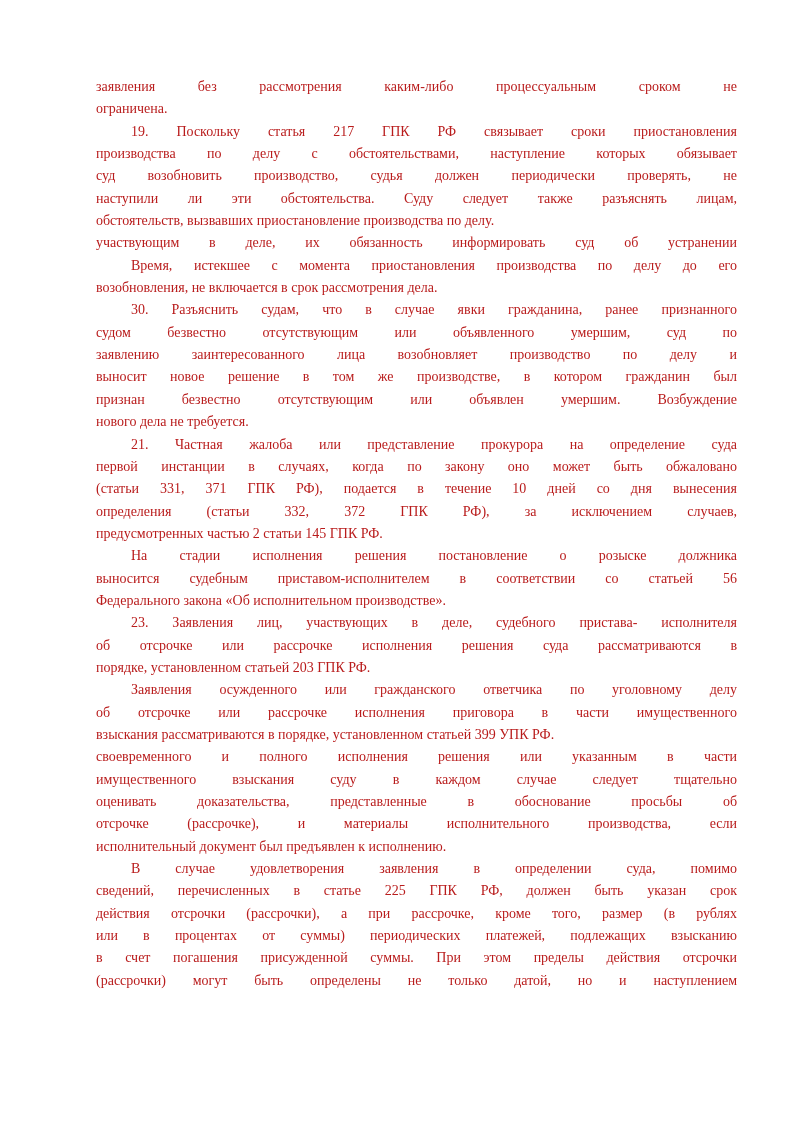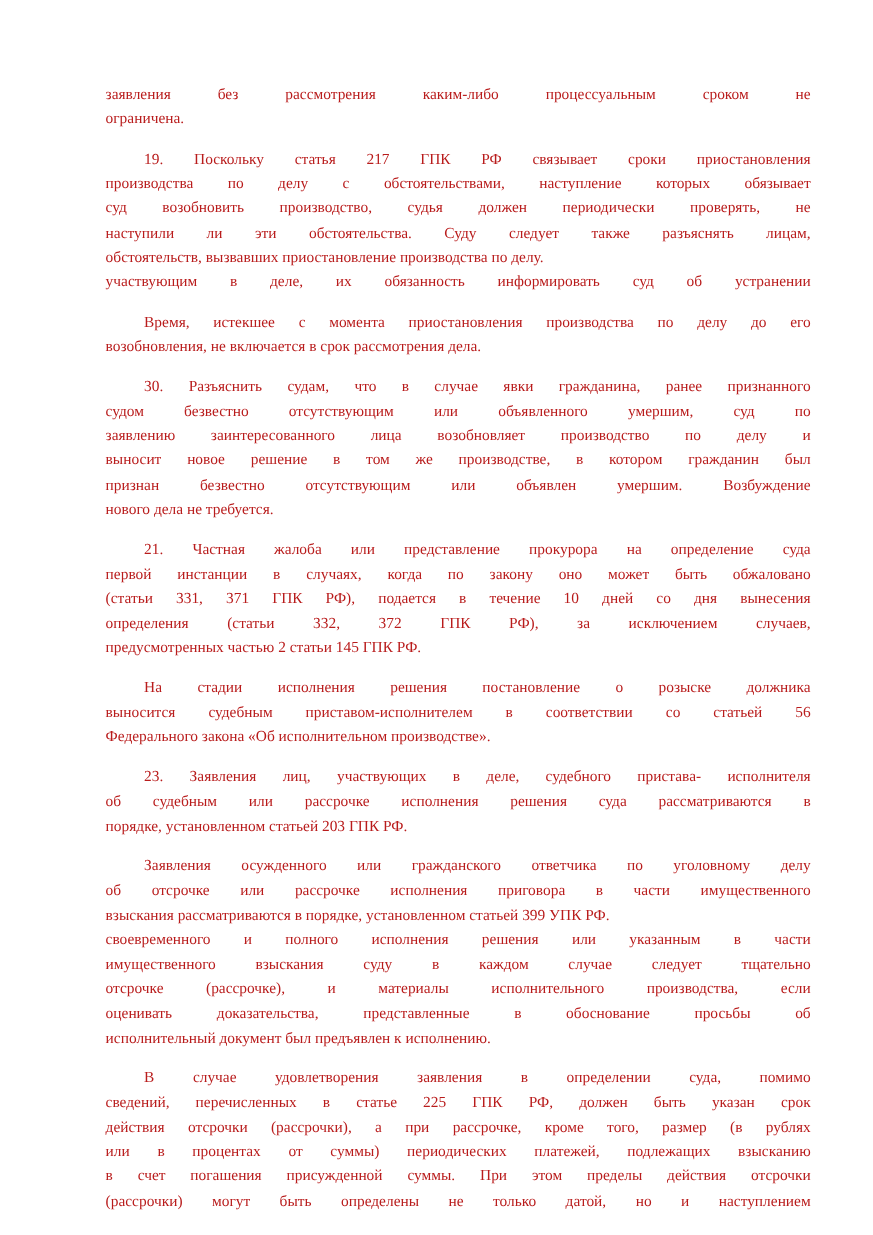--- a/index.html
+++ b/index.html
@@ -34,21 +34,20 @@
       text-align: justify;
       text-align-last: justify;
       white-space: nowrap;
       overflow: visible;
     }
     .line.last {
       text-align-last: left;
     }
     .line.indent {
       padding-left: 35px;
-      margin-top: 14px;
     }
   </style>
 </head>
 <body>
 
 <div class="page">
   <div class="para">
     <span class="line">заявления без рассмотрения каким-либо процессуальным сроком не</span>
     <span class="line last">ограничена.</span>
   </div>
@@ -86,35 +85,35 @@
 
 
   <div class="para">
     <span class="line indent">На стадии исполнения решения постановление о розыске должника</span>
     <span class="line">выносится судебным приставом-исполнителем в соответствии со статьей 56</span>
     <span class="line last">Федерального закона «Об исполнительном производстве».</span>
   </div>
 
   <div class="para">
     <span class="line indent">23. Заявления лиц, участвующих в деле, судебного пристава- исполнителя</span>
-    <span class="line">об судебным или рассрочке исполнения решения суда рассматриваются в</span>
+    <span class="line">об отсрочке или рассрочке исполнения решения суда рассматриваются в</span>
     <span class="line last">порядке, установленном статьей 203 ГПК РФ.</span>
   </div>
 
   <div class="para">
     <span class="line indent">Заявления осужденного или гражданского ответчика по уголовному делу</span>
     <span class="line">об отсрочке или рассрочке исполнения приговора в части имущественного</span>
     <span class="line last">взыскания рассматриваются в порядке, установленном статьей 399 УПК РФ.</span>
   </div>
 
   <div class="para">
     <span class="line">своевременного и полного исполнения решения или указанным в части</span>
     <span class="line">имущественного взыскания суду в каждом случае следует тщательно</span>
+    <span class="line">оценивать доказательства, представленные в обоснование просьбы об</span>
     <span class="line">отсрочке (рассрочке), и материалы исполнительного производства, если</span>
-    <span class="line">оценивать доказательства, представленные в обоснование просьбы об</span>
     <span class="line last">исполнительный документ был предъявлен к исполнению.</span>
   </div>
 
   <div class="para">
     <span class="line indent">В случае удовлетворения заявления в определении суда, помимо</span>
     <span class="line">сведений, перечисленных в статье 225 ГПК РФ, должен быть указан срок</span>
     <span class="line">действия отсрочки (рассрочки), а при рассрочке, кроме того, размер (в рублях</span>
     <span class="line">или в процентах от суммы) периодических платежей, подлежащих взысканию</span>
     <span class="line">в счет погашения присужденной суммы. При этом пределы действия отсрочки</span>
     <span class="line">(рассрочки) могут быть определены не только датой, но и наступлением</span>

